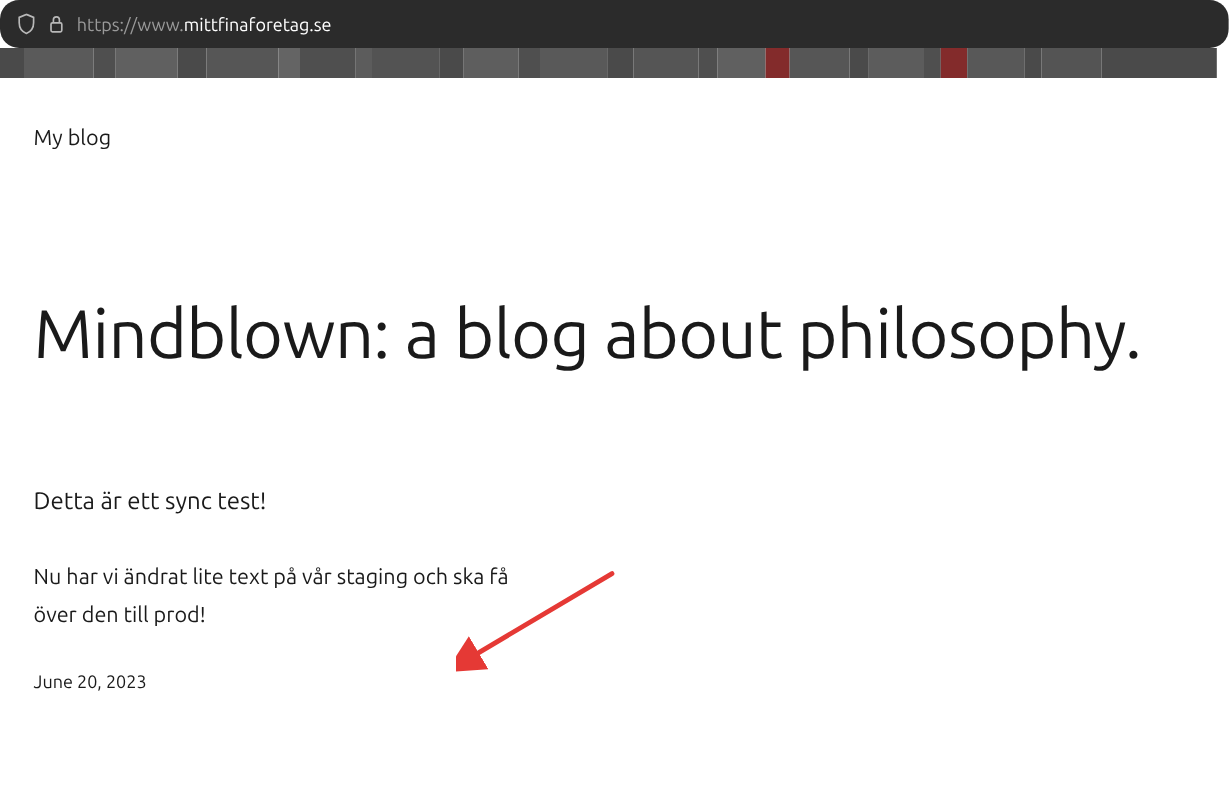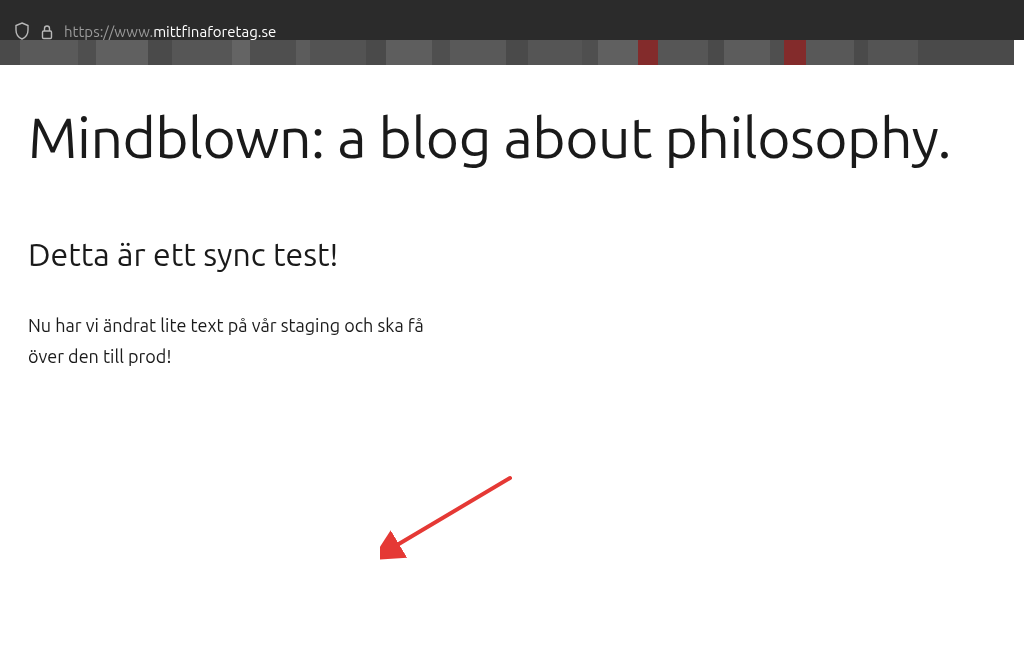--- a/index.html
+++ b/index.html
@@ -7,23 +7,24 @@
       font-family: -apple-system, BlinkMacSystemFont, "Segoe UI", "Ubuntu", sans-serif;
       background: #fff;
       width: 1024px;
       height: 654px;
       overflow: hidden;
     }
     .browser-chrome {
       background: #2b2b2b;
       height: 40px;
       display: flex;
-      align-items: flex-end;
+      align-items: center;
       padding: 0 14px;
       gap: 10px;
+      border-radius: 16px;
     }
     .chrome-icon {
       color: #b8b8b8;
       display: flex;
       align-items: center;
     }
     .url-bar {
       color: #9a9a9a;
       font-size: 15px;
       display: flex;
@@ -49,24 +50,24 @@
       font-weight: 400;
       color: #1a1a1a;
       margin-bottom: 120px;
     }
     .page-hero {
       font-size: 57px;
       font-weight: 400;
       color: #1a1a1a;
       letter-spacing: -0.5px;
       line-height: 1.15;
-      margin-bottom: 65px;
+      margin-bottom: 94px;
     }
     .post-title {
-      font-size: 32px;
+      font-size: 20px;
       font-weight: 400;
       color: #1a1a1a;
       margin-bottom: 38px;
     }
     .post-excerpt {
       font-size: 18px;
       color: #1a1a1a;
       line-height: 1.75;
       max-width: 420px;
       margin-bottom: 30px;
@@ -126,23 +127,25 @@
     <div class="blur-seg" style="width: 46px; background: rgb(92, 92, 92);"></div>
     <div class="blur-seg" style="width: 14px; background: rgb(79, 79, 79);"></div>
     <div class="blur-seg" style="width: 22px; background: rgb(131, 43, 43);"></div>
     <div class="blur-seg" style="width: 48px; background: rgb(88, 88, 88);"></div>
     <div class="blur-seg" style="width: 14px; background: rgb(74, 74, 74);"></div>
     <div class="blur-seg" style="width: 50px; background: rgb(84, 84, 84);"></div>
     <div class="blur-seg" style="width: 96px; background: rgb(74, 74, 74);"></div>
   </div>
 
 <div class="page-content">
+  <div class="site-title">My blog</div>
   <h1 class="page-hero">Mindblown: a blog about philosophy.</h1>
   <h2 class="post-title">Detta är ett sync test!</h2>
   <p class="post-excerpt">Nu har vi ändrat lite text på vår staging och ska få över den till prod!</p>
+  <div class="post-date">June 20, 2023</div>
 </div>
 
 <svg class="arrow-annotation" style="left:380px; top:470px;" width="140" height="90" viewBox="0 0 140 90">
   <defs>
     <marker id="arrhead" markerWidth="8" markerHeight="8" refX="2" refY="4" orient="auto">
       <polygon points="0,0 8,4 0,8" fill="#e53935"></polygon>
     </marker>
   </defs>
   <line x1="130" y1="8" x2="12" y2="78" stroke="#e53935" stroke-width="4" stroke-linecap="round" marker-end="url(#arrhead)"></line>
 </svg>

